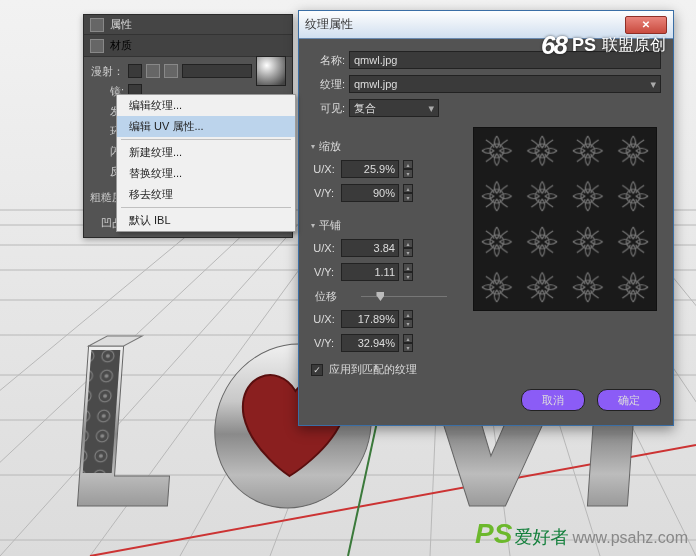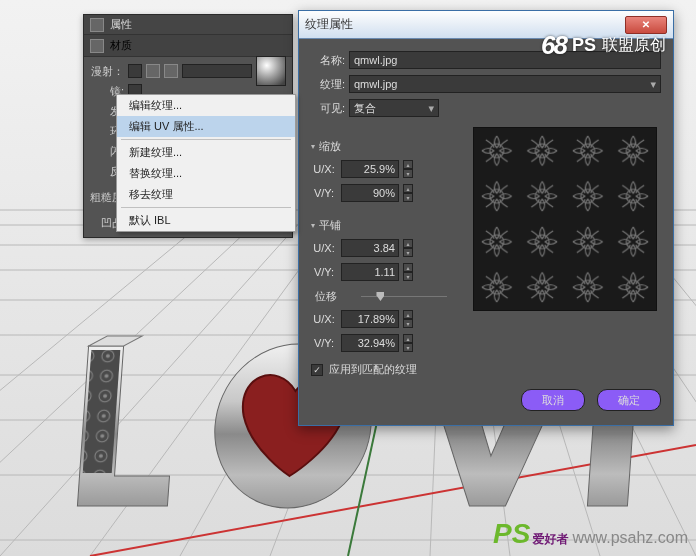--- a/index.html
+++ b/index.html
@@ -52,21 +52,21 @@
 .chk-row{margin-top:10px;display:flex;align-items:center;gap:6px}
 .chk{width:12px;height:12px;background:#3a3a3a;border:1px solid #222;display:flex;align-items:center;justify-content:center;color:#ddd;font-size:9px}
 .dlg-buttons{display:flex;justify-content:flex-end;gap:12px;margin-top:12px}
 .dlg-btn{width:64px;height:22px;background:#8b5cf6;border:1px solid #222;color:#ddd;display:flex;align-items:center;justify-content:center;border-radius:10px}
 .watermark{position:absolute;right:30px;top:30px;color:#fff;display:flex;align-items:center;gap:6px;z-index:6;text-shadow:0 0 3px rgba(0,0,0,.6)}
 .wm-logo{font-family:Arial;font-weight:bold;font-size:26px;font-style:italic;letter-spacing:-2px}
 .wm-ps{font-size:18px;font-weight:bold}
 .wm-txt{font-size:16px}
 .footer-wm{position:absolute;right:8px;bottom:6px;display:flex;align-items:baseline;gap:2px;z-index:3}
 .footer-wm .ps{color:#6cb82c;font-size:28px;font-weight:bold;font-family:Arial;font-style:italic}
-.footer-wm .cn{color:#701a75;font-size:12px;font-weight:bold}
+.footer-wm .cn{color:#15803d;font-size:18px;font-weight:normal}
 .footer-wm .url{color:#888;font-size:16px;margin-left:2px}
 .love-3d{position:absolute;left:20px;bottom:30px;z-index:2}
 </style>
 </head>
 <body>
 
 <div class="viewport">
   <svg class="grid" viewBox="0 0 696 556" preserveAspectRatio="none">
     <defs>
       <linearGradient id="floor" x1="0" y1="0" x2="0" y2="1">

